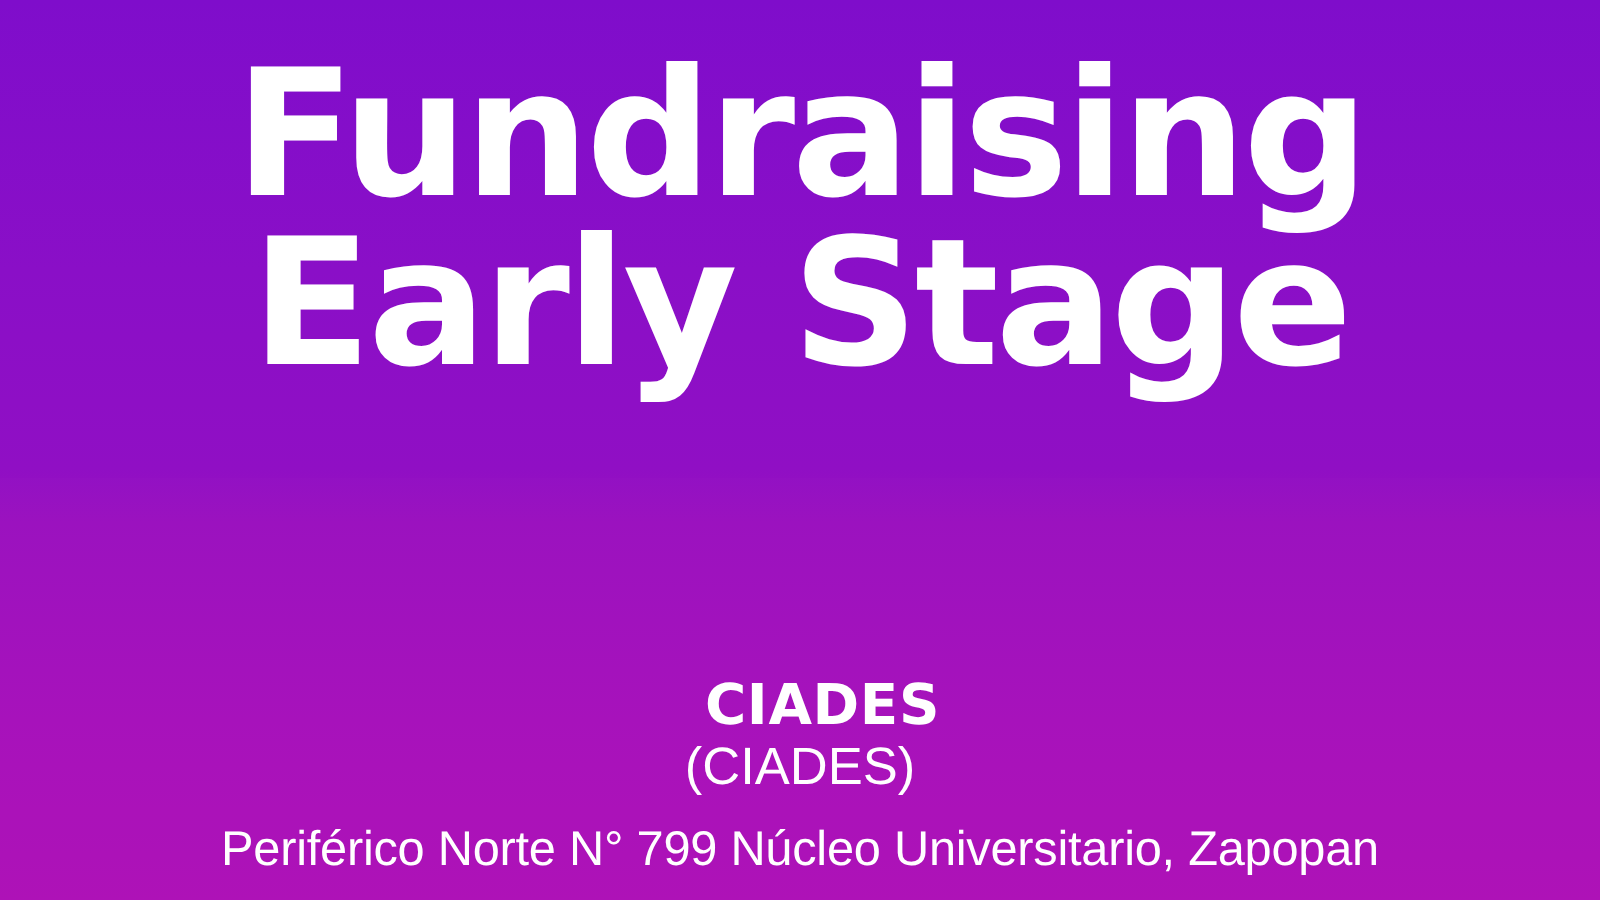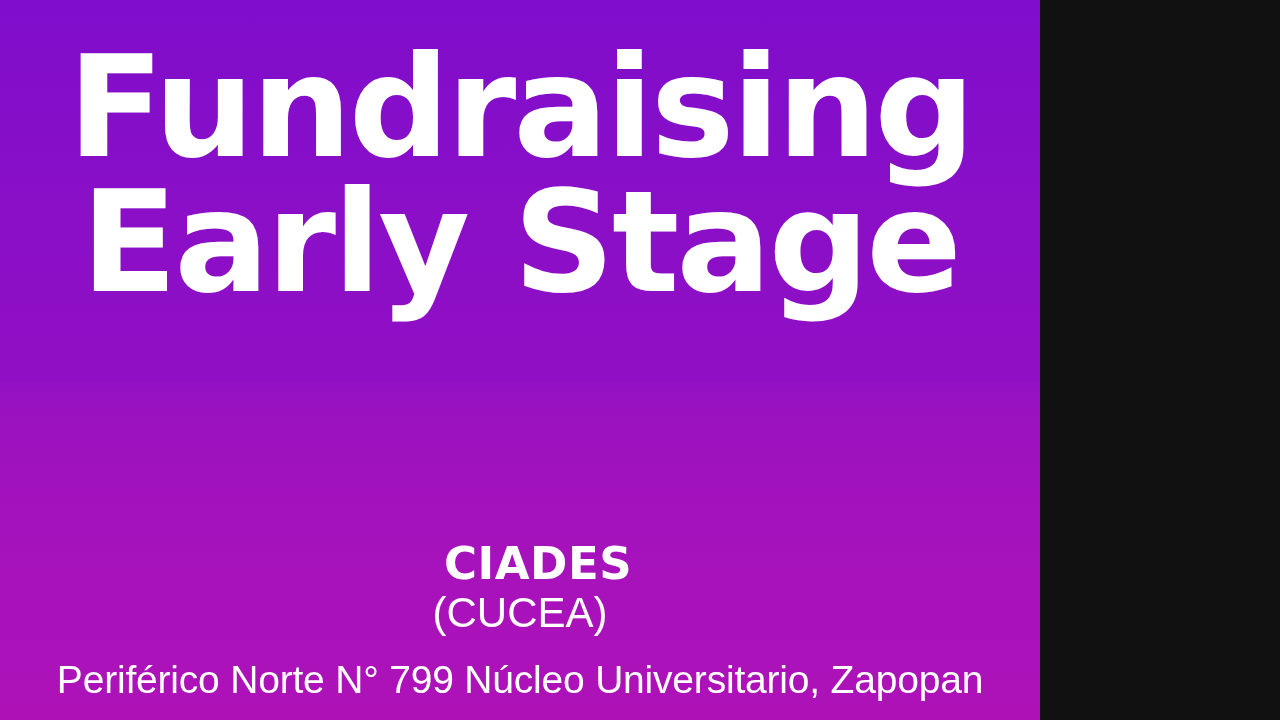--- a/index.html
+++ b/index.html
@@ -2,21 +2,21 @@
 <html><head>
 <meta charset="utf-8">
 <style>
   html, body {
     margin: 0;
     padding: 0;
     background: #111;
   }
   #slide {
     position: relative;
-    width: 1040px;
+    width: 1280px;
     height: 720px;
     overflow: hidden;
     font-family: "Liberation Sans", sans-serif;
     
     background:
       linear-gradient(180deg,
         #7f0dcb 0%,
         #8a0fc7 30%,
         #900fc4 52%,
         #9a10bf 58%,
@@ -118,17 +118,17 @@
 
 <div id="slide">
 
   <div class="title-block">
     <span class="title-line l1">Fundraising</span>
     <span class="title-line l2">Early Stage</span>
   </div>
 
   <div class="org-block">
     <span class="org-name">CIADES</span>
-    <span class="org-campus">(CUCEA)</span>
+    <span class="org-campus">(CIADES)</span>
     <span class="org-address">Periférico Norte N° 799 Núcleo Universitario, Zapopan</span>
   </div>
 
 </div>
 
 </body></html>

